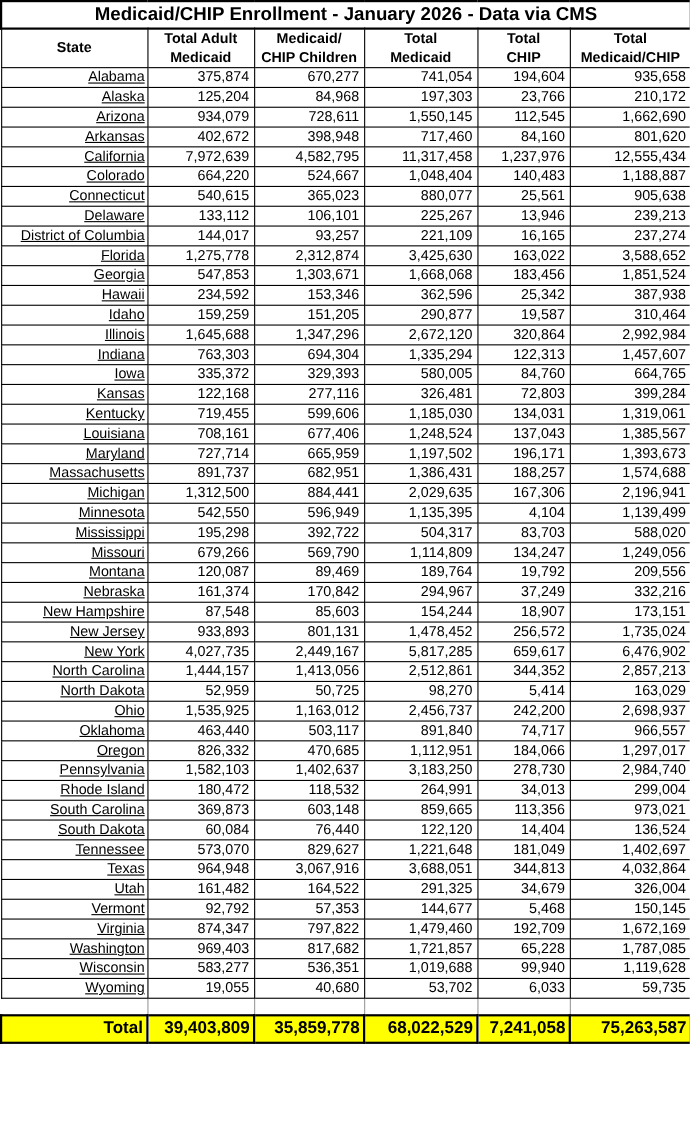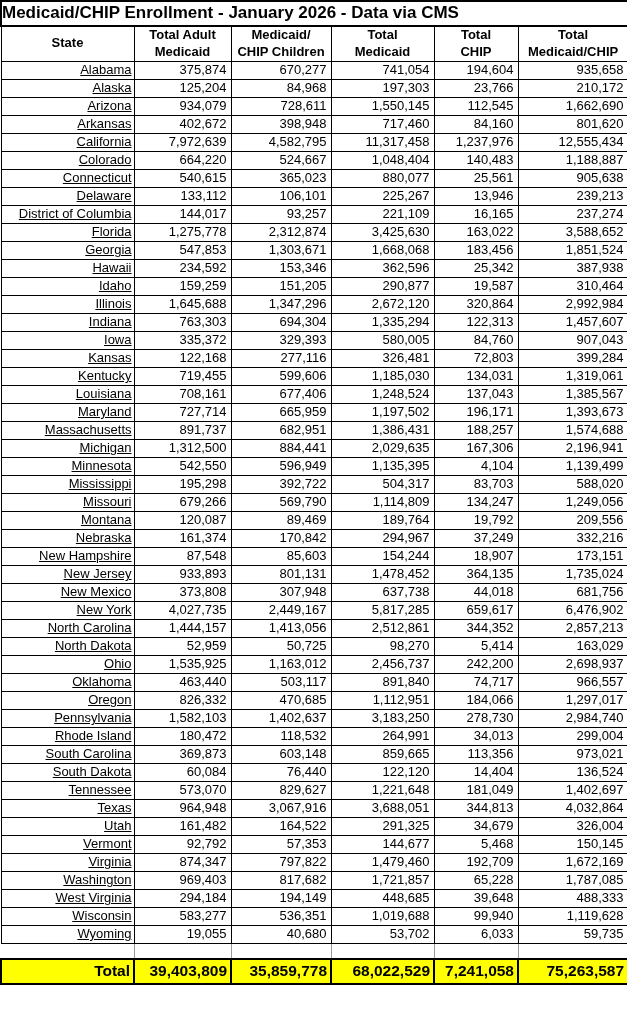--- a/index.html
+++ b/index.html
@@ -8,21 +8,21 @@
   table {
     border-collapse: collapse;
     table-layout: fixed;
     width: 627px;
     background: #fff;
   }
   th, td { border: 1.5px solid #000; overflow: hidden; }
   .title-cell {
     font-size: 17px;
     font-weight: bold;
-    text-align: left;
+    text-align: center;
     height: 25px;
     border-width: 2px;
     padding: 1px 0 2px 0;
     white-space: nowrap;
   }
   .col-h {
     font-size: 13px;
     font-weight: bold;
     text-align: center;
     vertical-align: middle;
@@ -204,21 +204,21 @@
         <td class="num">1,335,294</td>
         <td class="num">122,313</td>
         <td class="num">1,457,607</td>
       </tr>
       <tr>
         <td class="state">Iowa</td>
         <td class="num">335,372</td>
         <td class="num">329,393</td>
         <td class="num">580,005</td>
         <td class="num">84,760</td>
-        <td class="num">907,043</td>
+        <td class="num">664,765</td>
       </tr>
       <tr>
         <td class="state">Kansas</td>
         <td class="num">122,168</td>
         <td class="num">277,116</td>
         <td class="num">326,481</td>
         <td class="num">72,803</td>
         <td class="num">399,284</td>
       </tr>
       <tr>
@@ -307,30 +307,22 @@
         <td class="num">85,603</td>
         <td class="num">154,244</td>
         <td class="num">18,907</td>
         <td class="num">173,151</td>
       </tr>
       <tr>
         <td class="state">New Jersey</td>
         <td class="num">933,893</td>
         <td class="num">801,131</td>
         <td class="num">1,478,452</td>
-        <td class="num">364,135</td>
+        <td class="num">256,572</td>
         <td class="num">1,735,024</td>
-      </tr>
-      <tr>
-        <td class="state">New Mexico</td>
-        <td class="num">373,808</td>
-        <td class="num">307,948</td>
-        <td class="num">637,738</td>
-        <td class="num">44,018</td>
-        <td class="num">681,756</td>
       </tr>
       <tr>
         <td class="state">New York</td>
         <td class="num">4,027,735</td>
         <td class="num">2,449,167</td>
         <td class="num">5,817,285</td>
         <td class="num">659,617</td>
         <td class="num">6,476,902</td>
       </tr>
       <tr>
@@ -445,28 +437,20 @@
         <td class="num">192,709</td>
         <td class="num">1,672,169</td>
       </tr>
       <tr>
         <td class="state">Washington</td>
         <td class="num">969,403</td>
         <td class="num">817,682</td>
         <td class="num">1,721,857</td>
         <td class="num">65,228</td>
         <td class="num">1,787,085</td>
-      </tr>
-      <tr>
-        <td class="state">West Virginia</td>
-        <td class="num">294,184</td>
-        <td class="num">194,149</td>
-        <td class="num">448,685</td>
-        <td class="num">39,648</td>
-        <td class="num">488,333</td>
       </tr>
       <tr>
         <td class="state">Wisconsin</td>
         <td class="num">583,277</td>
         <td class="num">536,351</td>
         <td class="num">1,019,688</td>
         <td class="num">99,940</td>
         <td class="num">1,119,628</td>
       </tr>
       <tr>

